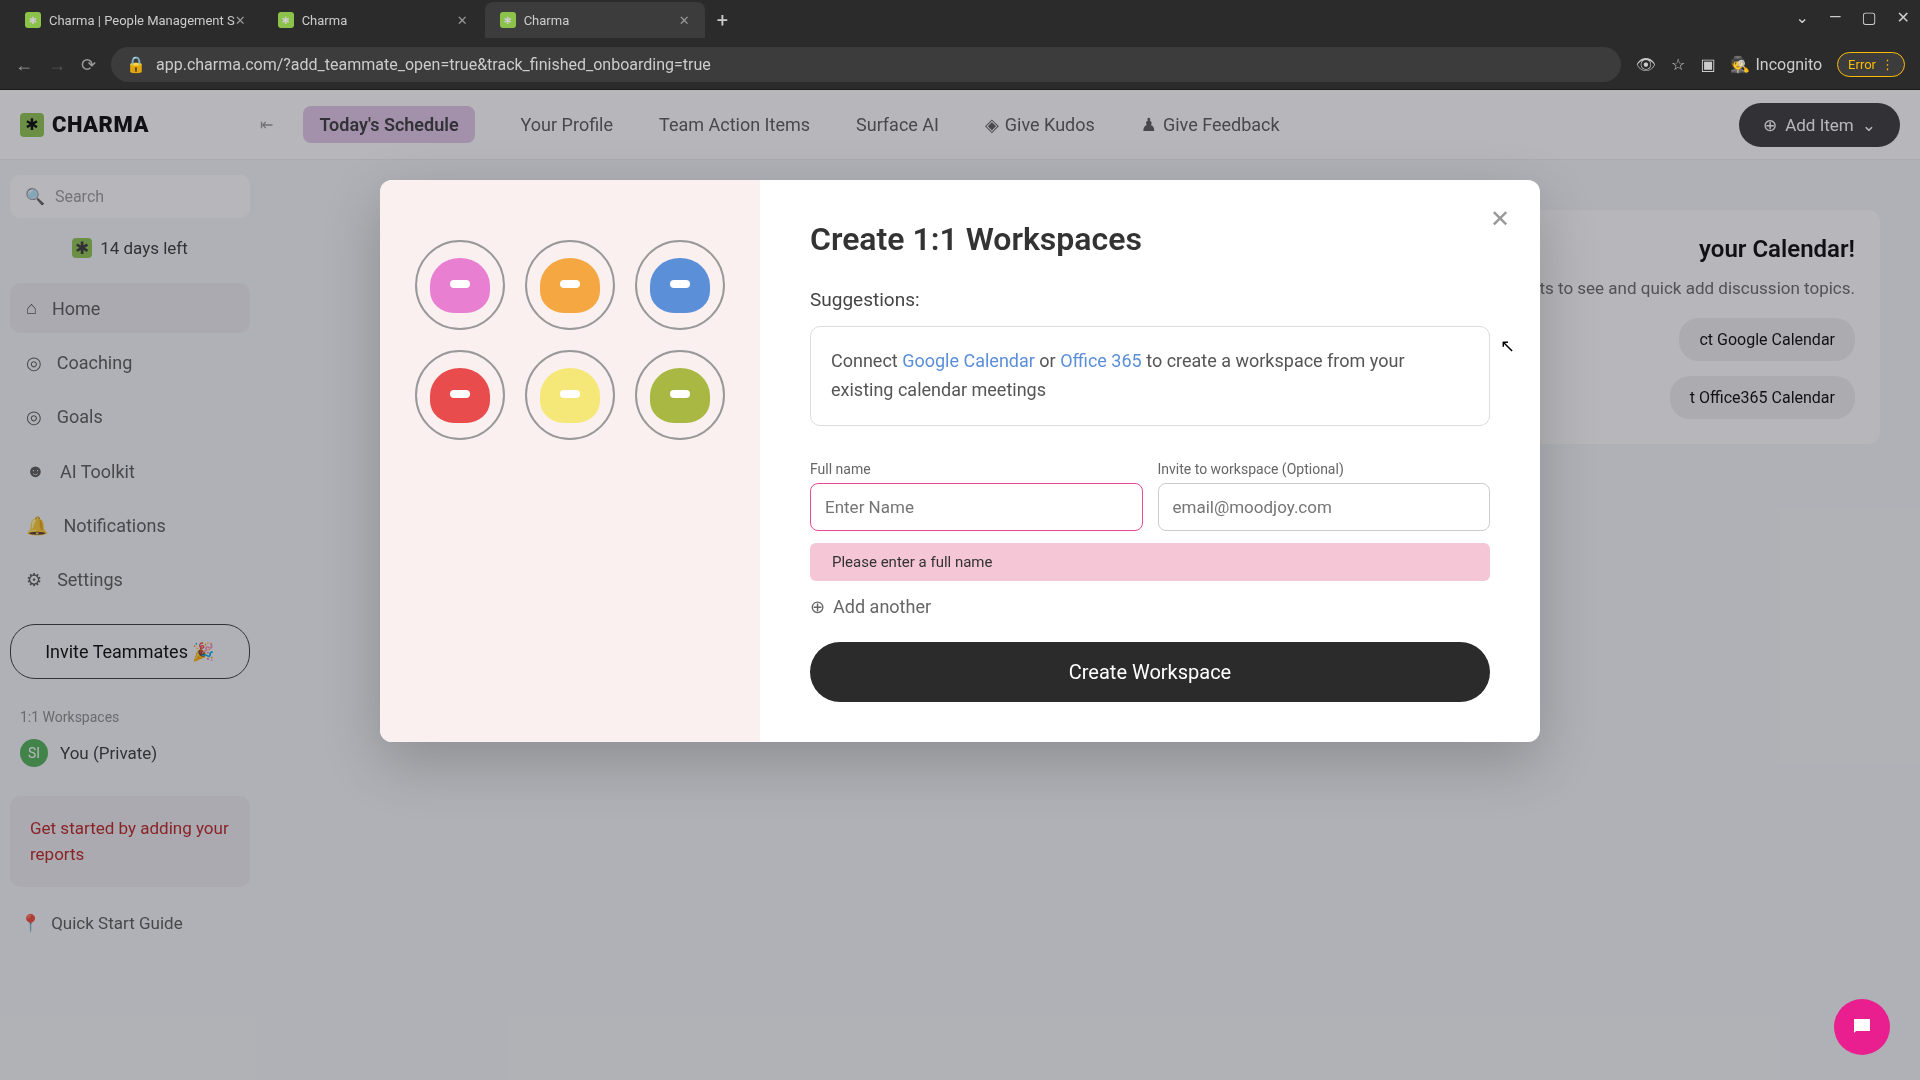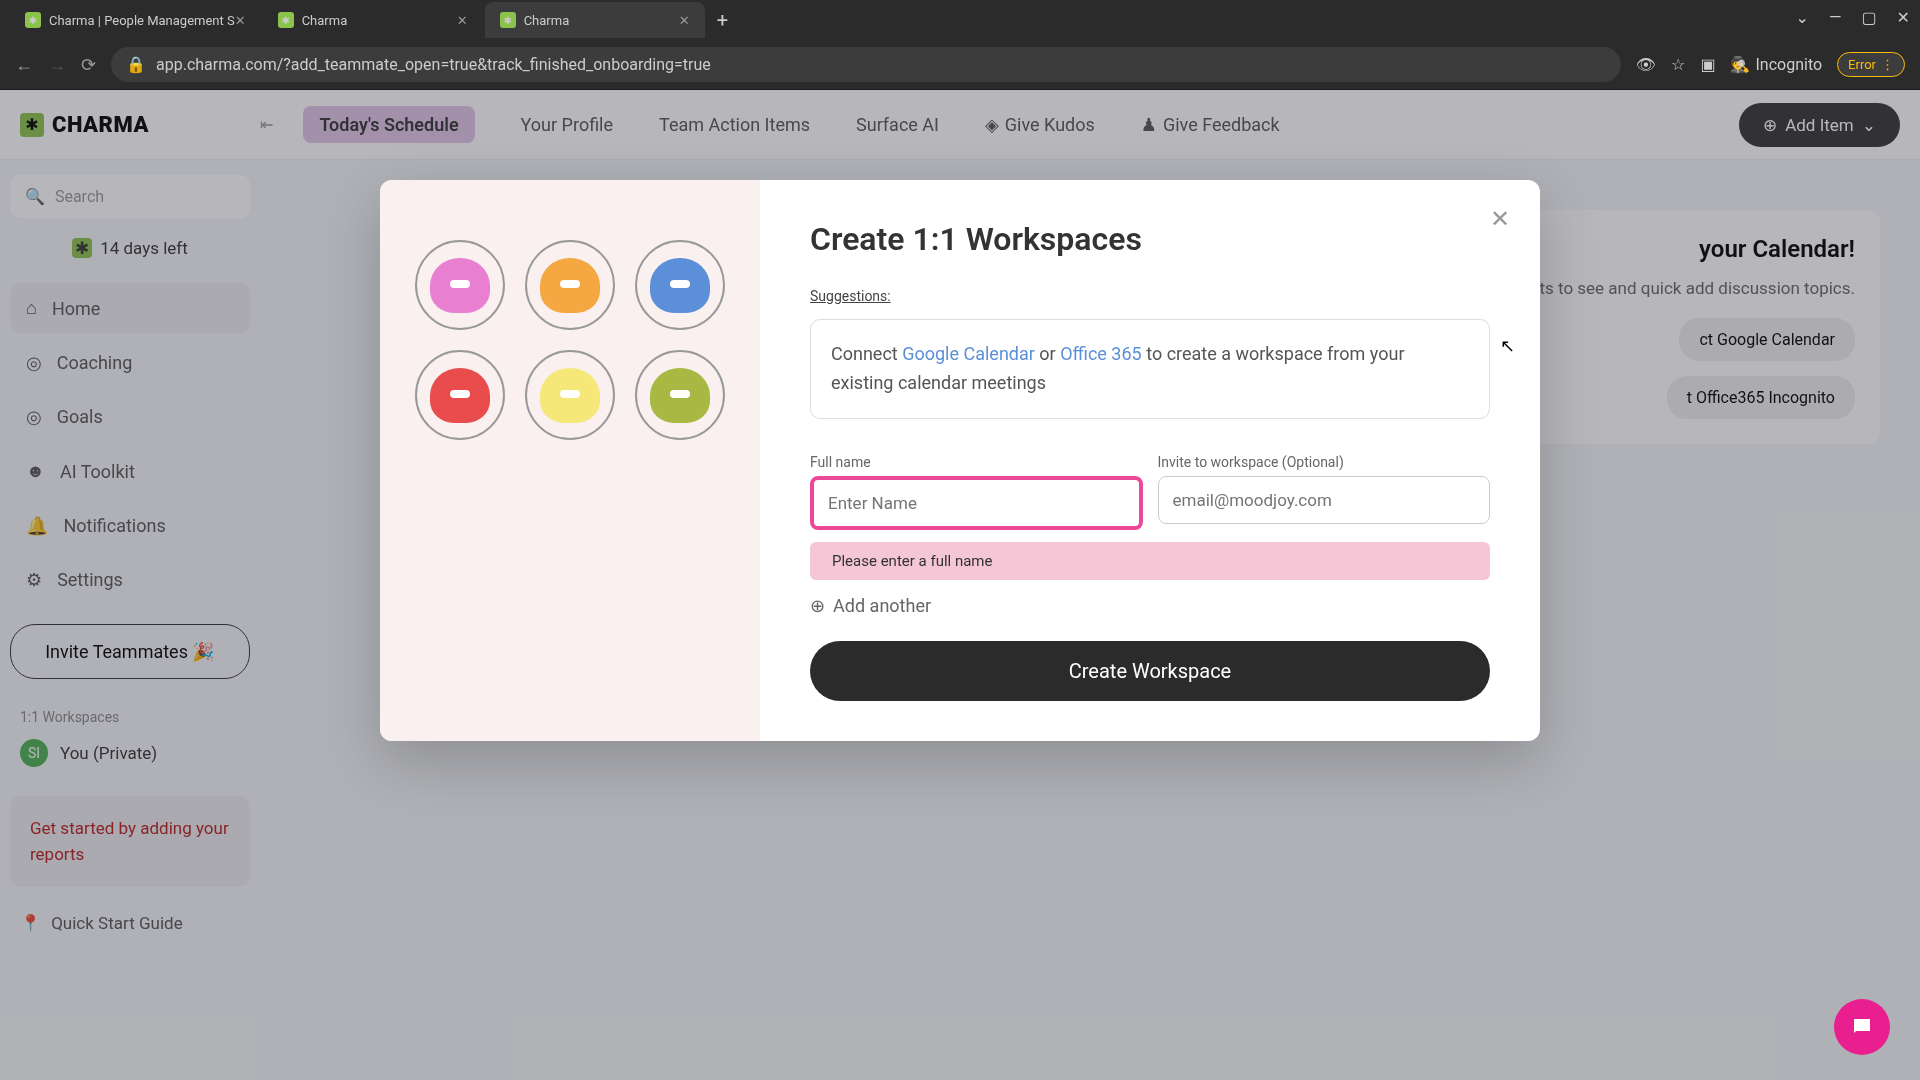--- a/index.html
+++ b/index.html
@@ -71,29 +71,29 @@
     .blob.orange { background: #f5a742; }
     .blob.blue { background: #5b8fd8; }
     .blob.red { background: #e84c4c; }
     .blob.yellow { background: #f5e878; }
     .blob.green { background: #a8b842; }
     .blob::after { content: ''; position: absolute; width: 20px; height: 8px; background: white; border-radius: 10px; top: 22px; left: 20px; }
     
     .modal-right { flex: 1; padding: 40px 50px; position: relative; }
     .modal-close { position: absolute; top: 25px; right: 30px; color: #999; font-size: 24px; cursor: pointer; }
     .modal-title { font-size: 32px; font-weight: 600; color: #333; margin-bottom: 30px; }
-    .suggestions-label { font-size: 14px; color: #444; margin-bottom: 15px; text-decoration: underline; }
+    .suggestions-label { font-size: 19px; color: #444; margin-bottom: 15px; }
     .suggestion-box { border: 1px solid #ddd; border-radius: 10px; padding: 20px; font-size: 18px; color: #555; line-height: 1.6; margin-bottom: 35px; }
     .suggestion-box a { color: #5b8fd8; text-decoration: none; }
     .list-heading { font-size: 24px; color: #333; margin-bottom: 25px; line-height: 1.4; }
     .form-row { display: flex; gap: 15px; margin-bottom: 12px; }
     .form-group { flex: 1; }
     .form-label { font-size: 14px; color: #666; margin-bottom: 6px; display: block; }
     .form-input { width: 100%; padding: 13px 14px; border: 1px solid #ccc; border-radius: 8px; font-size: 17px; }
-    .form-input.focused { border: 4px solid #ec4899; outline: none; }
+    .form-input.focused { border: 1px solid #ec4899; outline: none; }
     .error-box { background: #f5c6d5; border-radius: 6px; padding: 10px 22px; color: #333; font-size: 15px; margin-bottom: 15px; }
     .add-another { display: flex; align-items: center; gap: 8px; color: #666; font-size: 18px; margin-bottom: 25px; cursor: pointer; }
     .create-btn { background: #2b2b2b; color: white; padding: 18px; border-radius: 30px; text-align: center; font-size: 20px; cursor: pointer; }
     
     
     .chat-bubble { position: absolute; bottom: 25px; right: 30px; width: 56px; height: 56px; background: #e91e8f; border-radius: 50%; display: flex; align-items: center; justify-content: center; font-size: 24px; cursor: pointer; }
     
     .cursor { position: absolute; top: 245px; left: 1500px; font-size: 18px; z-index: 999; pointer-events: none; }
     
     svg { display: block; }
@@ -229,21 +229,21 @@
   <div class="main-content">
     <div style="text-align:right">
       <span class="page-title-bg">ule</span>
       <div class="calendar-card">
         <div style="font-size:24px;font-weight:600;text-align:right">your Calendar!</div>
         <div style="text-align:right;margin-top:15px;color:#666;font-size:17px">aces to calendar events to see and quick add discussion topics.</div>
         <div style="text-align:right;margin-top:20px">
           <span style="background:#eee;padding:12px 20px;border-radius:20px;display:inline-block">ct Google Calendar</span>
         </div>
         <div style="text-align:right;margin-top:15px">
-          <span style="background:#eee;padding:12px 20px;border-radius:20px;display:inline-block">t Office365 Incognito</span>
+          <span style="background:#eee;padding:12px 20px;border-radius:20px;display:inline-block">t Office365 Calendar</span>
         </div>
       </div>
     </div>
   </div>
 
   <div class="overlay"></div>
 
   <div class="modal">
     <div class="modal-left">
       <div class="avatars-grid">

